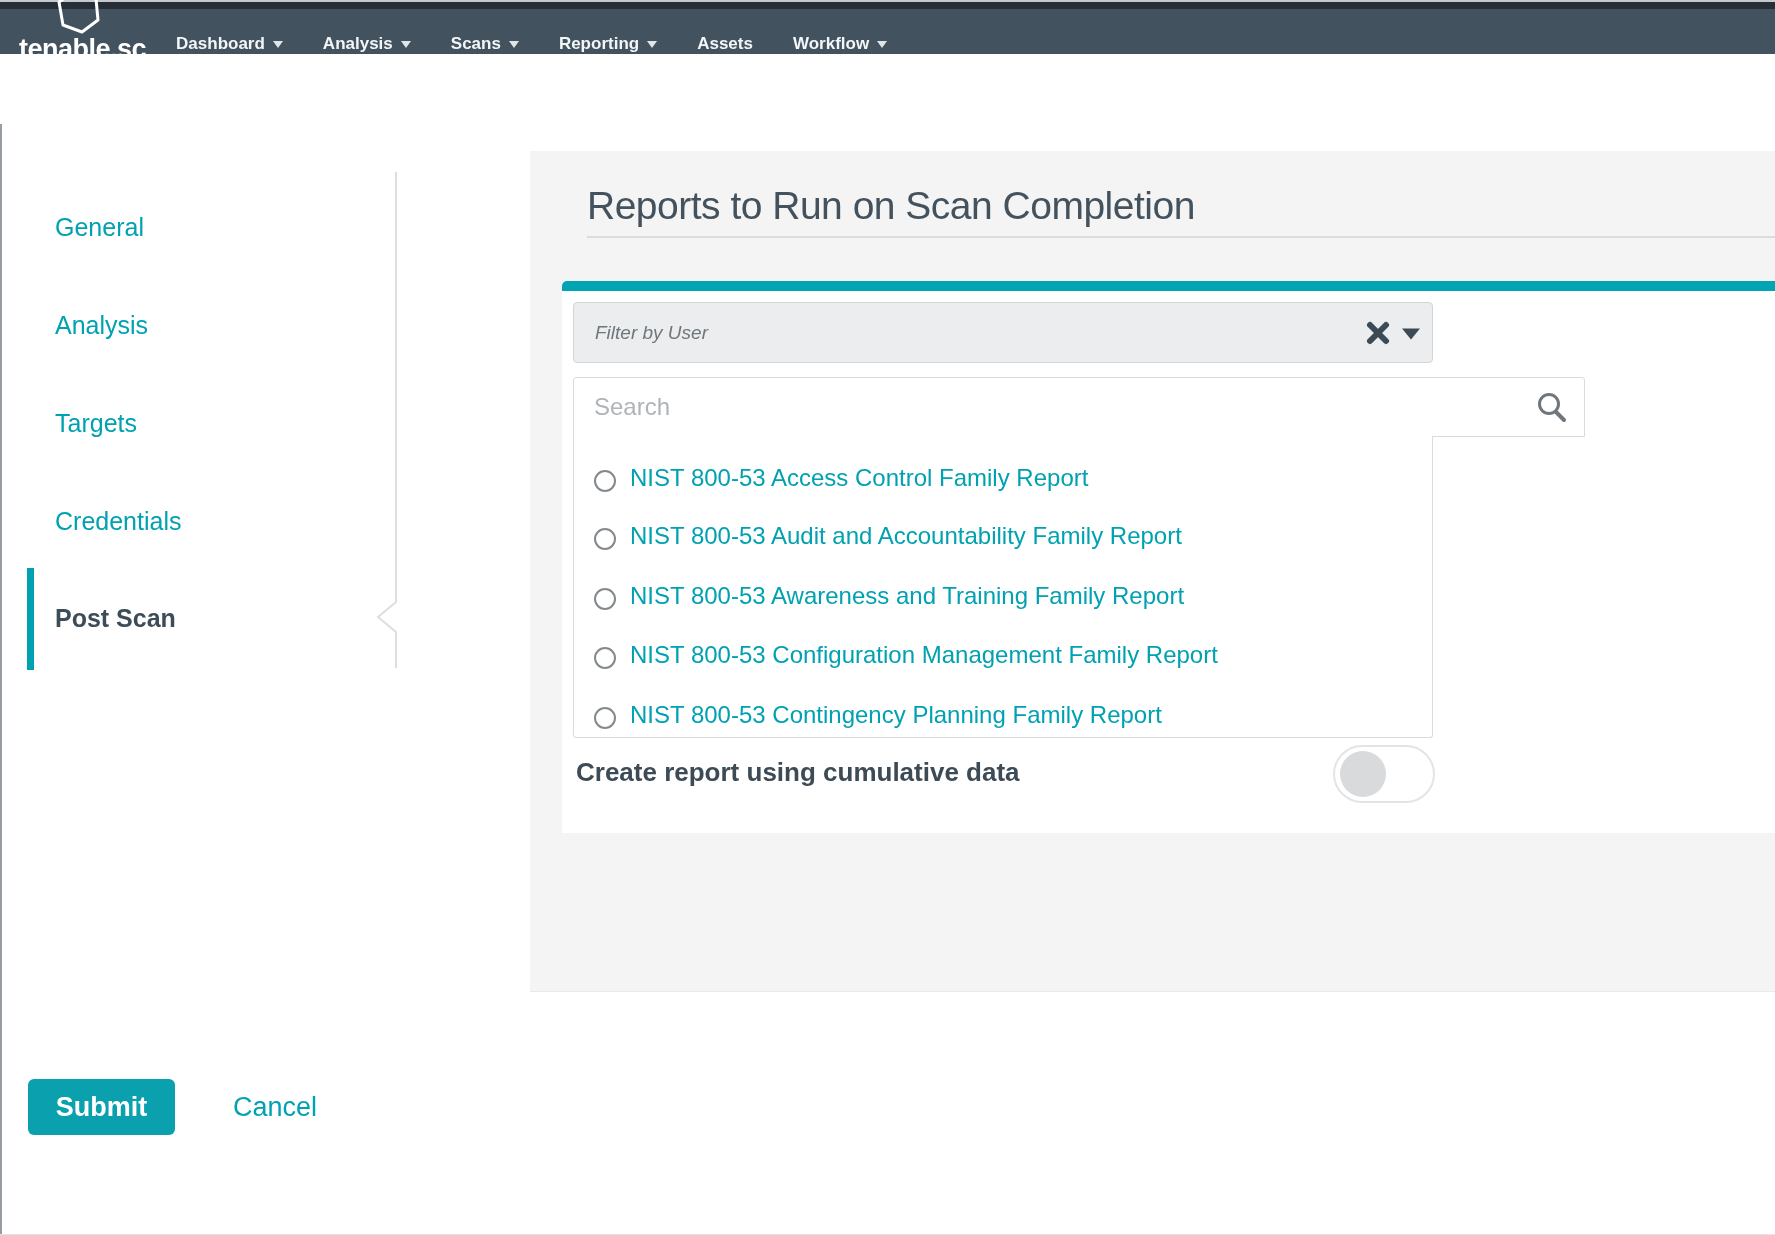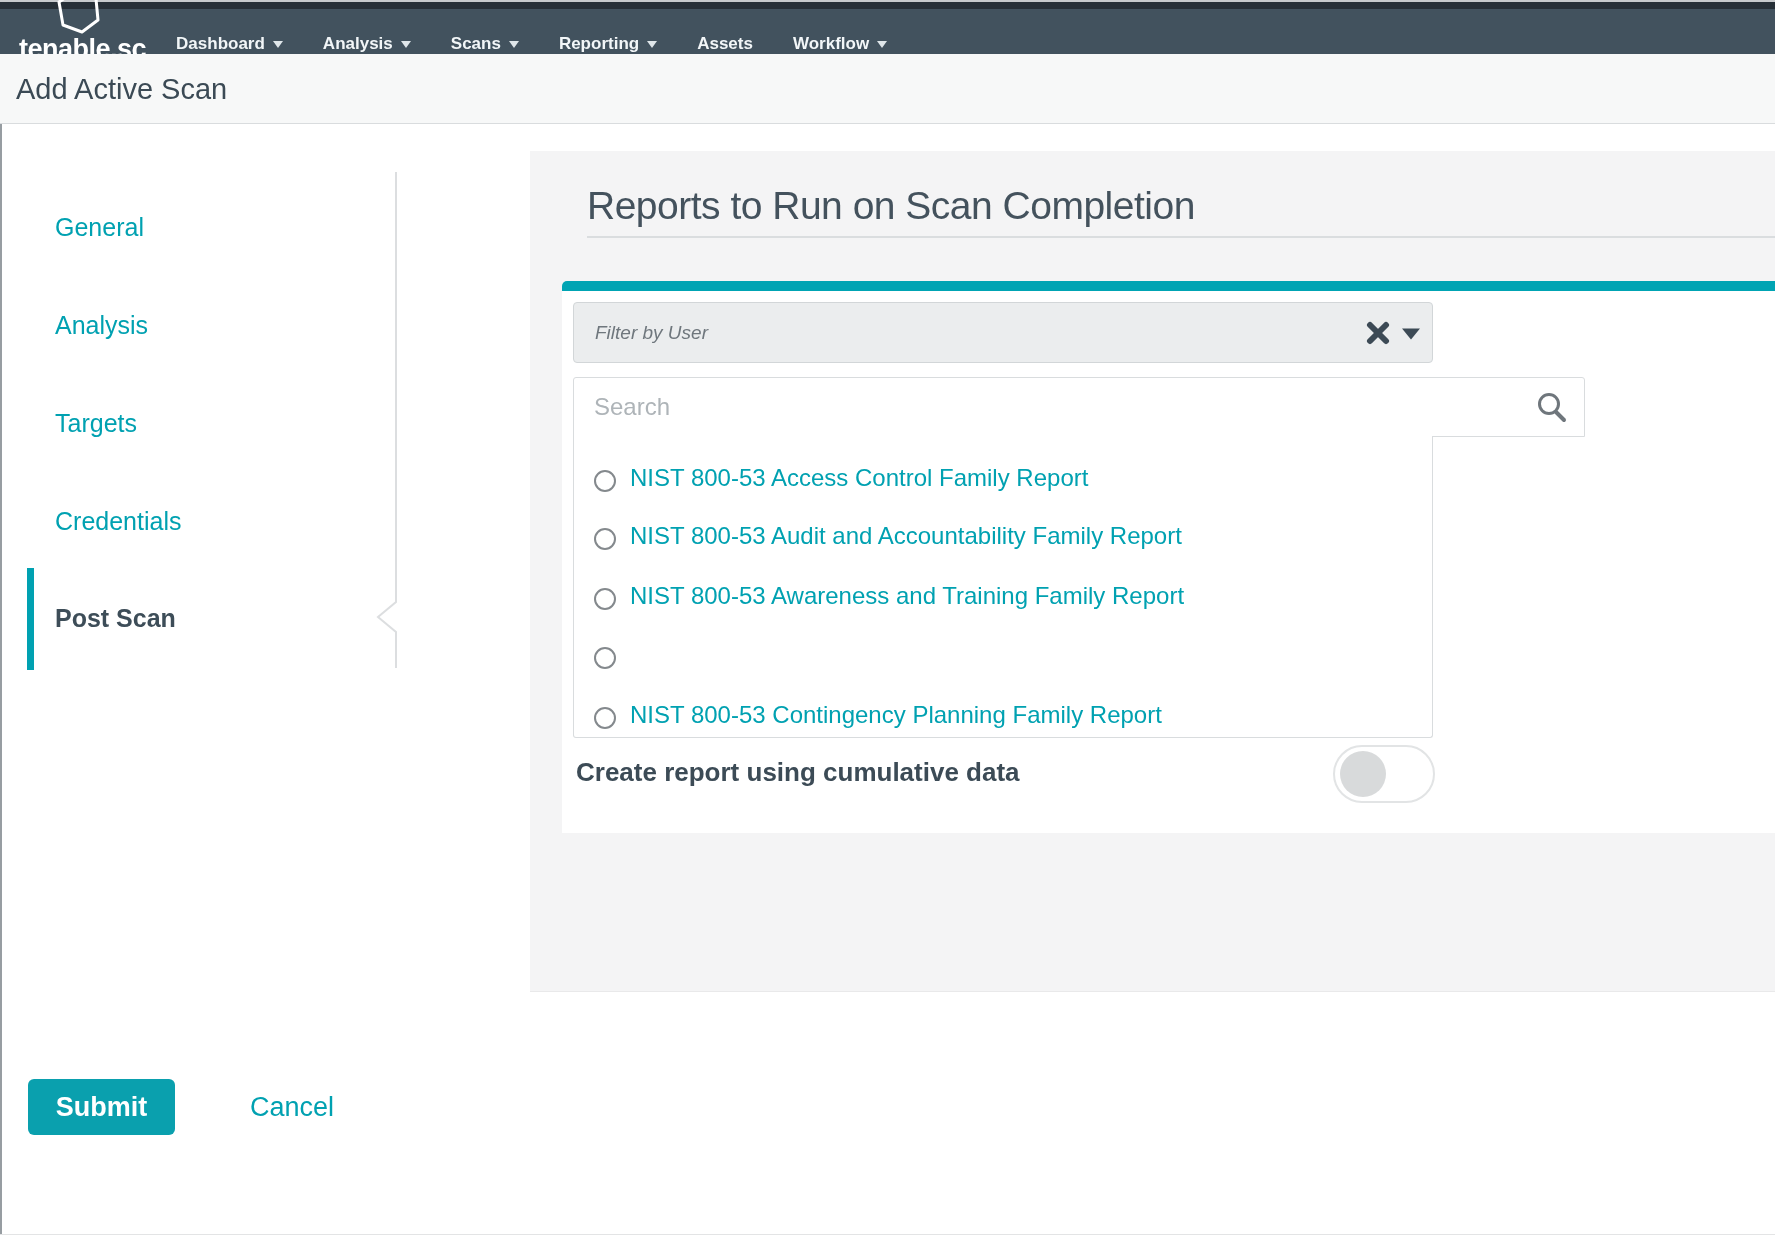--- a/index.html
+++ b/index.html
@@ -78,21 +78,21 @@
   .toggle{position:absolute;left:771px;top:464px;width:102px;height:58px;background:#fff;
           border:2px solid #e2e4e5;border-radius:30px;box-sizing:border-box;cursor:pointer;}
   .toggle-knob{position:absolute;left:5px;top:4px;width:46px;height:46px;border-radius:50%;background:#d8dadb;}
 
   
   .submit-button{position:absolute;left:28px;top:1079px;width:147px;height:56px;background:#0aa0ae;
                  border:none;border-radius:6px;color:#fff;font-size:27px;font-weight:bold;
                  font-family:"Liberation Sans",sans-serif;display:flex;align-items:center;
                  justify-content:center;cursor:pointer;}
   .cancel-link{position:absolute;left:233px;top:1079px;height:56px;display:flex;align-items:center;
-               font-size:27px;color:#00a1b1;cursor:pointer;margin-left:17px;}
+               font-size:27px;color:#00a1b1;cursor:pointer;}
 </style>
 </head>
 <body>
 
 <div id="screen">
 
   <div class="top-strip"></div>
 
   <div class="navbar">
     <div class="brand">
@@ -124,23 +124,20 @@
       <div class="nav-item">
         <span>Assets</span>
       </div>
       <div class="nav-item">
         <span>Workflow</span>
         <span class="nav-caret"></span>
       </div>
     </div>
   </div>
 
-  <div class="page-header">
-    <div class="page-title">Add Active Scan</div>
-  </div>
 
   <div class="left-edge"></div>
   <div class="bottom-edge"></div>
 
   <div class="sidebar-item" style="top:213px">General</div>
   <div class="sidebar-item" style="top:311px">Analysis</div>
   <div class="sidebar-item" style="top:409px">Targets</div>
   <div class="sidebar-item" style="top:507px">Credentials</div>
   <div class="sidebar-item active" style="top:604px">Post Scan</div>
   <div class="active-bar"></div>
@@ -185,20 +182,21 @@
         <div class="report-row" style="top:70px">
           <span class="radio"></span>
           <span class="report-label">NIST 800-53 Audit and Accountability Family Report</span>
         </div>
         <div class="report-row" style="top:130px">
           <span class="radio"></span>
           <span class="report-label">NIST 800-53 Awareness and Training Family Report</span>
         </div>
         <div class="report-row" style="top:189px">
           <span class="radio"></span>
+          <span class="report-label">NIST 800-53 Configuration Management Family Report</span>
         </div>
         <div class="report-row" style="top:249px">
           <span class="radio"></span>
           <span class="report-label">NIST 800-53 Contingency Planning Family Report</span>
         </div>
       </div>
 
       <div class="toggle-label">Create report using cumulative data</div>
       <div class="toggle">
         <div class="toggle-knob"></div>

